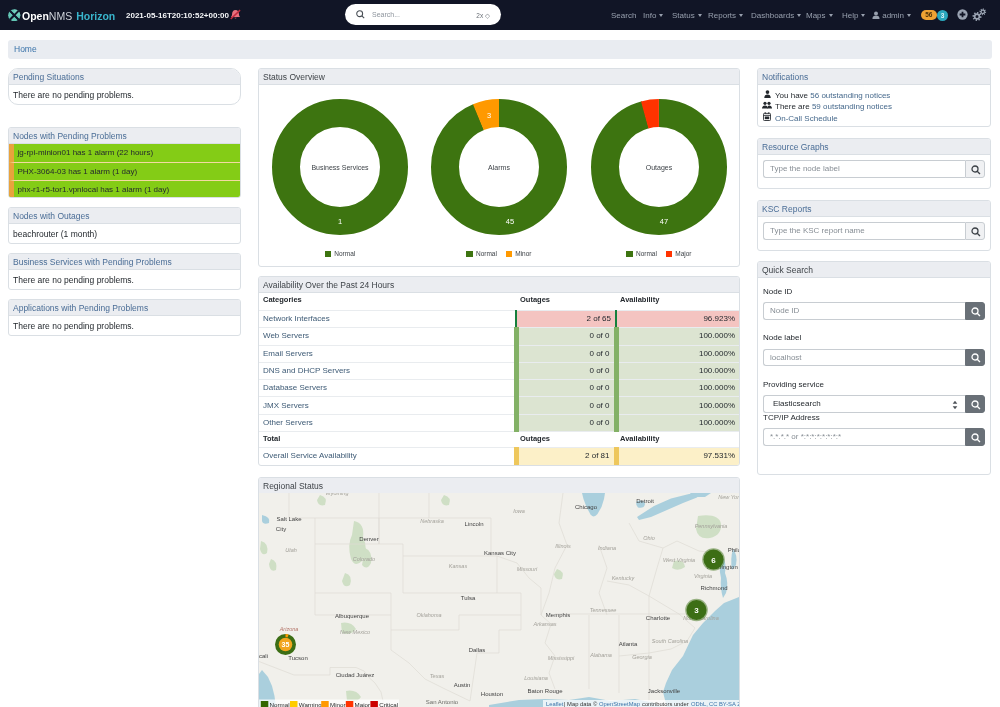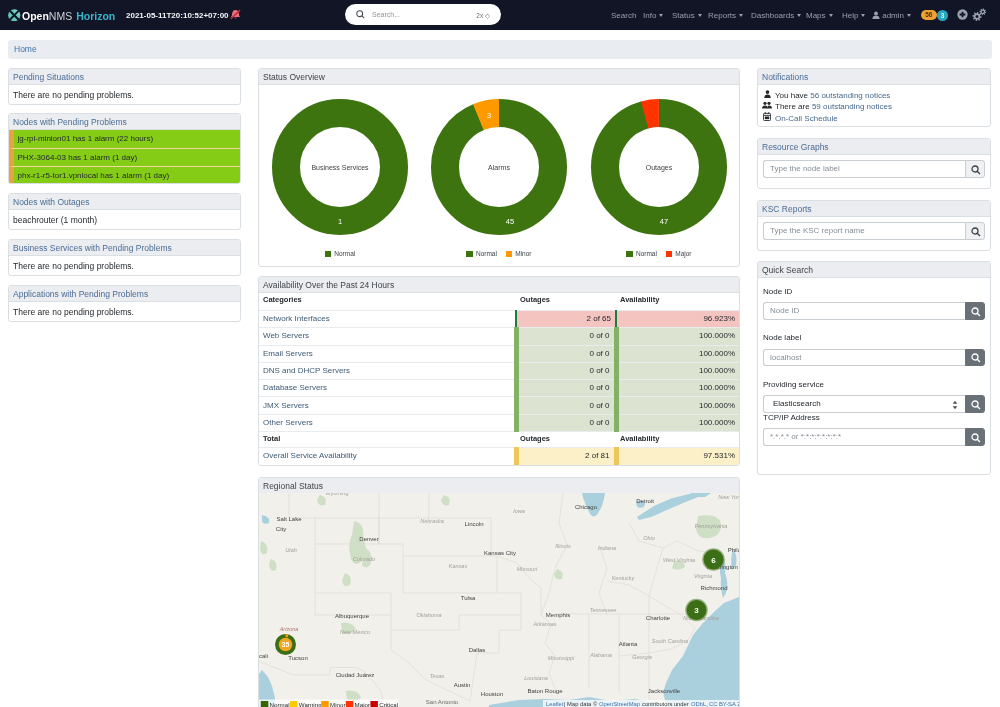--- a/index.html
+++ b/index.html
@@ -82,21 +82,21 @@
 <body>
 
 <div class="nav">
   <svg class="logo" viewBox="0 0 16 16">
     <circle cx="8" cy="8" r="7.8" fill="#63c6b5"></circle>
     <path d="M2.5 2.5 L13.5 13.5 M13.5 2.5 L2.5 13.5" stroke="#10172a" stroke-width="2.4"></path>
     <path d="M8 0.2 A7.8 7.8 0 0 1 15.8 8 L8 8 Z" fill="#8adbc9" opacity="0.5"></path>
     <path d="M2.5 2.5 L13.5 13.5 M13.5 2.5 L2.5 13.5" stroke="#10172a" stroke-width="2.2"></path>
   </svg>
   <div class="brand">Open<span class="nms">NMS</span><span class="hz">Horizon</span></div>
-  <div class="navdate">2021-05-11T20:10:52+07:00</div>
+  <div class="navdate">2021-05-16T20:10:52+00:00</div>
   <svg class="navdate-ic" viewBox="0 0 12 12">
     <path d="M6 1 C8.6 1 9.6 3 9.7 5.2 C9.8 7.2 10.4 8.2 11 8.8 L1 8.8 C1.6 8.2 2.2 7.2 2.3 5.2 C2.4 3 3.4 1 6 1 Z" fill="#e8707e"></path>
     <path d="M4.7 9.5 A1.4 1.4 0 0 0 7.3 9.5 Z" fill="#e8707e"></path>
     <path d="M0.8 11 L11 1.2" stroke="#c22a3d" stroke-width="1.6"></path>
   </svg>
   <div class="searchpill">
     <svg class="sic" width="9" height="9" viewBox="0 0 11 11">
         <circle cx="4.5" cy="4.5" r="3.6" fill="none" stroke="#474d54" stroke-width="1.3"></circle>
         <path d="M7.2 7.2 L10 10" stroke="#474d54" stroke-width="1.3"></path>
       </svg>
@@ -124,21 +124,21 @@
     </svg>
   <svg style="position:absolute;left:971px;top:7px;" width="16" height="16" viewBox="0 0 16 16" fill="#9aa3b2">
     <path d="M10.60 9.50 L10.32 11.09 L8.96 10.72 L8.35 11.67 L9.25 12.75 L7.93 13.68 L7.22 12.46 L6.13 12.70 L6.00 14.10 L4.41 13.82 L4.78 12.46 L3.83 11.85 L2.75 12.75 L1.82 11.43 L3.04 10.72 L2.80 9.63 L1.40 9.50 L1.68 7.91 L3.04 8.28 L3.65 7.33 L2.75 6.25 L4.07 5.32 L4.78 6.54 L5.87 6.30 L6.00 4.90 L7.59 5.18 L7.22 6.54 L8.17 7.15 L9.25 6.25 L10.18 7.57 L8.96 8.28 L9.20 9.37 Z M7.50 9.50 A1.5 1.5 0 1 0 4.50 9.50 A1.5 1.5 0 1 0 7.50 9.50 Z" fill-rule="evenodd"></path>
     <path d="M15.20 4.80 L14.99 5.98 L13.92 5.68 L13.49 6.36 L14.20 7.20 L13.22 7.89 L12.68 6.92 L11.89 7.10 L11.80 8.20 L10.62 7.99 L10.92 6.92 L10.24 6.49 L9.40 7.20 L8.71 6.22 L9.68 5.68 L9.50 4.89 L8.40 4.80 L8.61 3.62 L9.68 3.92 L10.11 3.24 L9.40 2.40 L10.38 1.71 L10.92 2.68 L11.71 2.50 L11.80 1.40 L12.98 1.61 L12.68 2.68 L13.36 3.11 L14.20 2.40 L14.89 3.38 L13.92 3.92 L14.10 4.71 Z M12.90 4.80 A1.1 1.1 0 1 0 10.70 4.80 A1.1 1.1 0 1 0 12.90 4.80 Z" fill-rule="evenodd"></path>
   </svg>
 </div>
 
 <div class="crumb"><a>Home</a></div>
 
 <div class="colL">
-  <div class="card" style="margin-bottom:8px;">
+  <div class="card" style="margin-bottom:22px;border-radius:10px;">
     <div class="card-h">Pending Situations</div>
     <div class="card-b">There are no pending problems.</div>
   </div>
   <div class="card" style="margin-bottom:8.5px;">
     <div class="card-h">Nodes with Pending Problems</div>
     <div class="alarmrow"><a>jg-rpi-minion01</a> has 1 alarm (22 hours)</div>
     <div class="alarmrow"><a>PHX-3064-03</a> has 1 alarm (1 day)</div>
     <div class="alarmrow"><a>phx-r1-r5-tor1.vpnlocal</a> has 1 alarm (1 day)</div>
   </div>
   <div class="card" style="margin-bottom:9px;">

